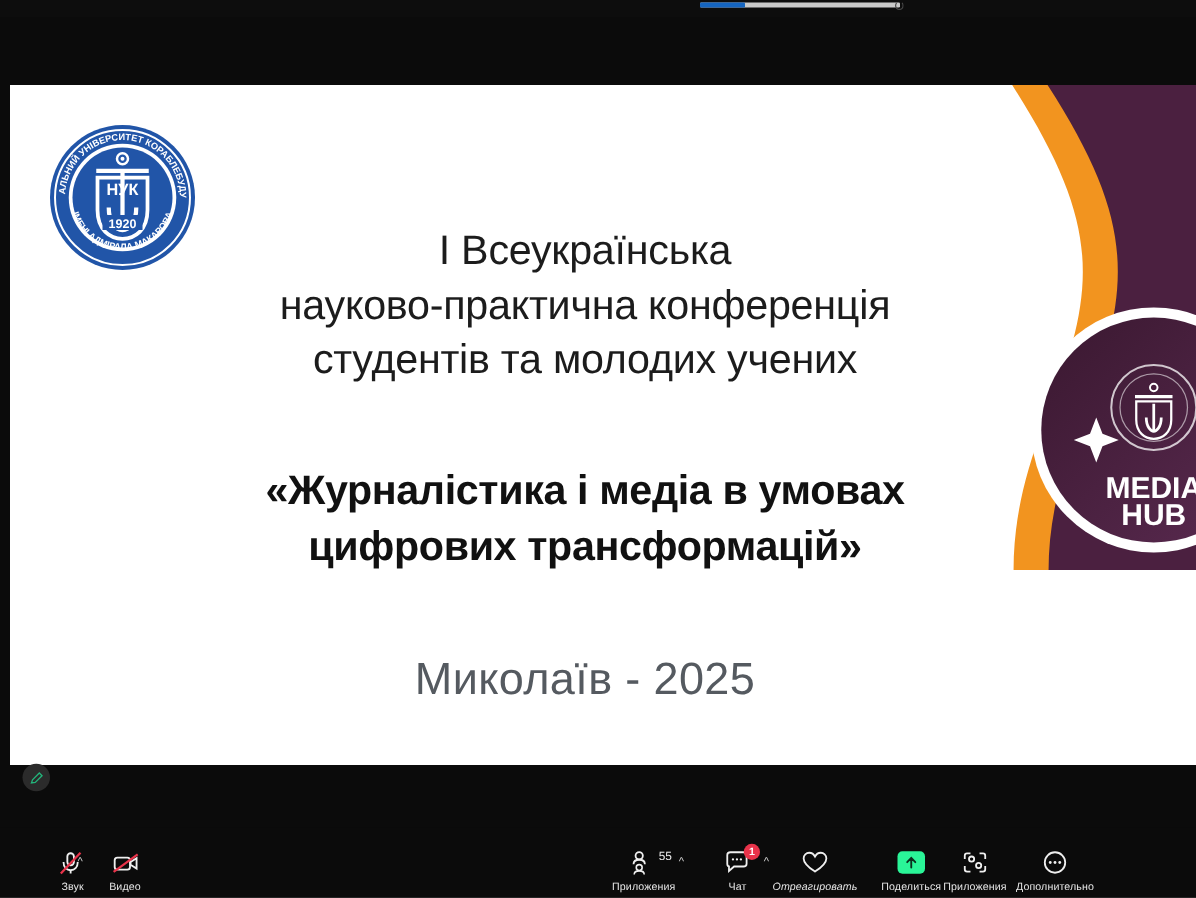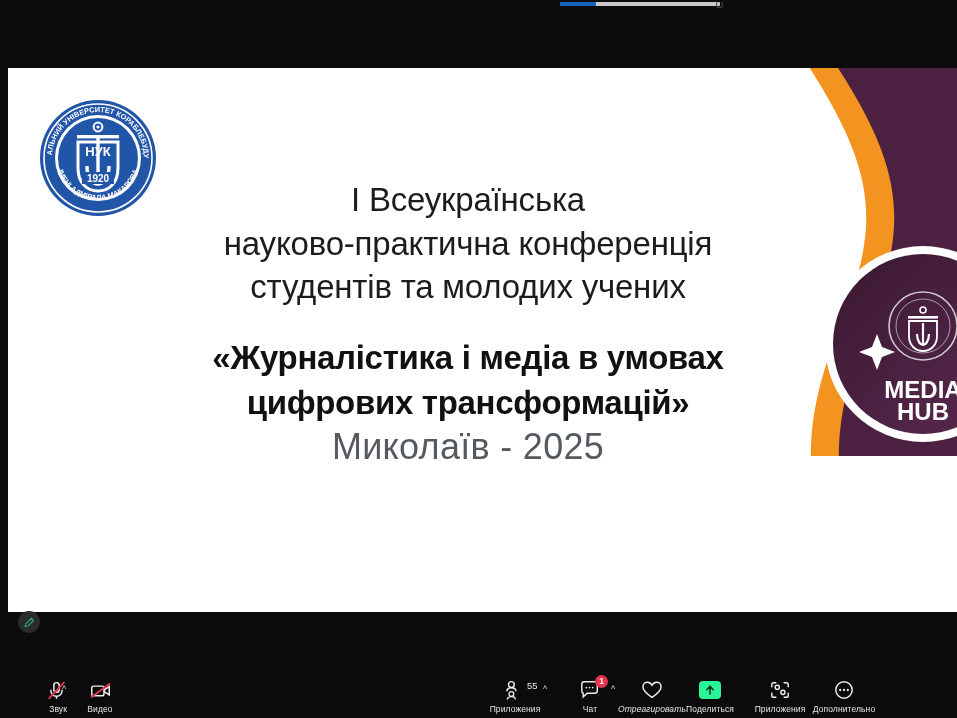--- a/index.html
+++ b/index.html
@@ -78,28 +78,29 @@
   }
   .head-line {
     font-size: 33px;
     line-height: 1.32;
     color: #1c1c1c;
     font-weight: 400;
     letter-spacing: -0.2px;
     text-align: center;
   }
   .conf-title {
-    margin-top: 26px;
+    margin-top: 60px;
     font-size: 33px;
     line-height: 1.38;
     font-weight: 700;
     color: #111;
     letter-spacing: -0.3px;
   }
   .city-year {
+    margin-top: 62px;
     font-size: 36px;
     color: #555a60;
     font-weight: 400;
     letter-spacing: 0.3px;
   }
 
   
   .annotate-btn {
     position: absolute;
     left: 18px; top: 611px;
@@ -335,21 +336,21 @@
       <div class="tb-icon">
         <svg width="22" height="20" viewBox="0 0 24 22">
           <path d="M12 19 C 4 13.8, 2 10.3, 2 7.4 C 2 4.4, 4.3 2.4, 6.9 2.4
                    C 9 2.4, 11 3.8, 12 5.8 C 13 3.8, 15 2.4, 17.1 2.4
                    C 19.7 2.4, 22 4.4, 22 7.4 C 22 10.3, 20 13.8, 12 19 Z" fill="none" stroke="#efefef" stroke-width="1.6"></path>
         </svg>
       </div>
       <div class="tb-label">Отреагировать</div>
     </div>
 
-    <div class="tb-item" style="left:678px;">
+    <div class="tb-item" style="left:697px;">
       <div class="tb-icon">
         <div class="share-sq">
           <svg width="12" height="12" viewBox="0 0 24 24">
             <path d="M12 20 L12 6 M12 4.5 L5.5 11.5 M12 4.5 L18.5 11.5" fill="none" stroke="#0b2e1e" stroke-width="3" stroke-linecap="round"></path>
           </svg>
         </div>
       </div>
       <div class="tb-label">Поделиться</div>
     </div>
 

